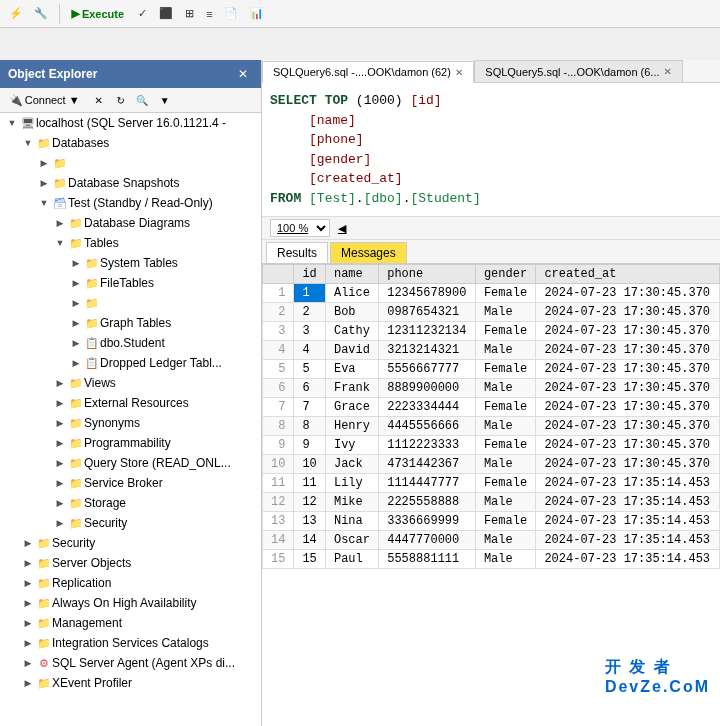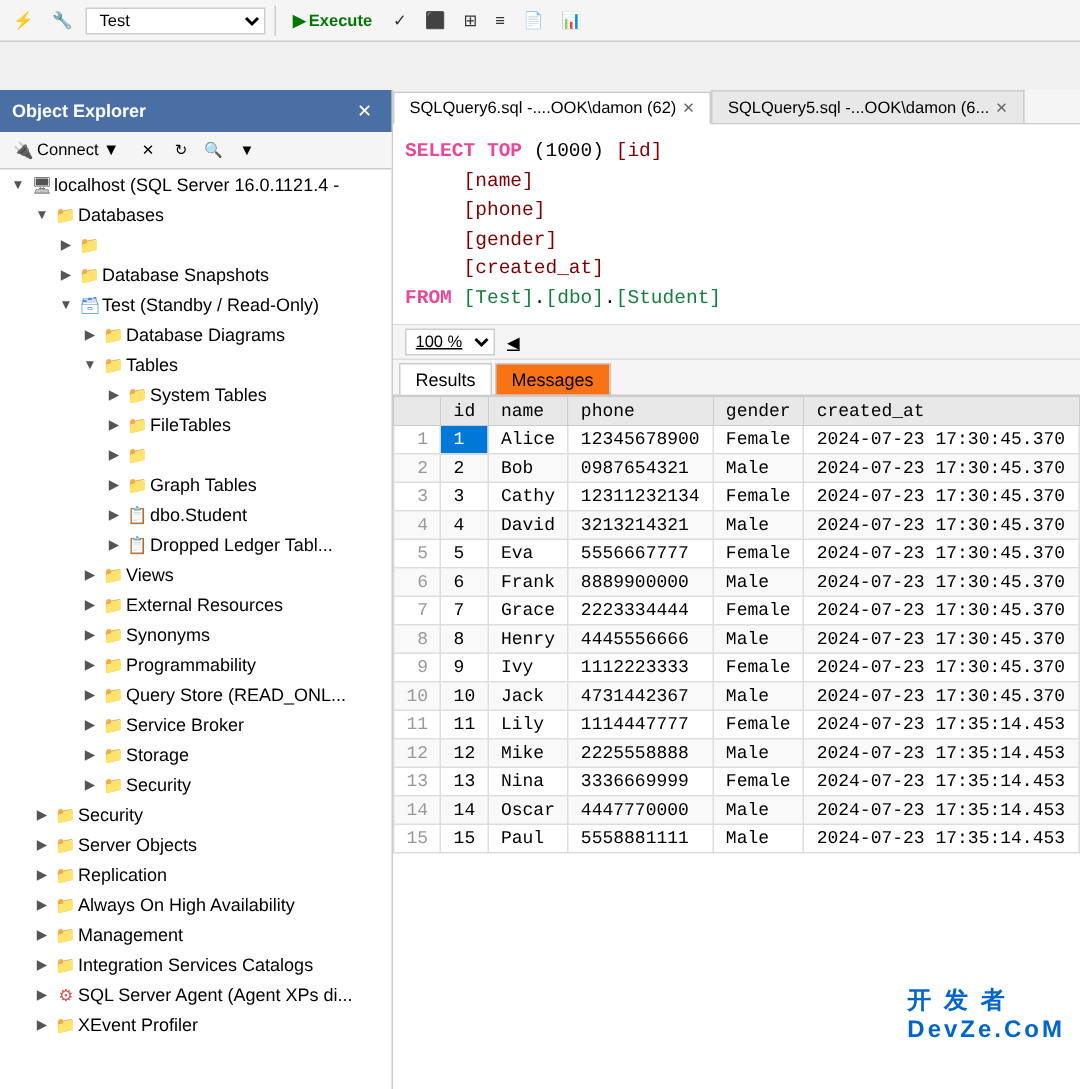--- a/index.html
+++ b/index.html
@@ -32,32 +32,32 @@
     .editor-area { flex: 1; display: flex; flex-direction: column; background: white; }
     
     
     .tab-bar { background: #f5f5f5; border-bottom: 1px solid #ccc; display: flex; align-items: flex-end; gap: 0; }
     .tab { background: #e8e8e8; border: 1px solid #ccc; border-bottom: none; padding: 3px 10px; cursor: pointer; font-size: 11px; display: flex; align-items: center; gap: 4px; height: 22px; }
     .tab.active { background: white; border-bottom: 1px solid white; margin-bottom: -1px; z-index: 1; }
     .tab-close { font-size: 10px; color: #666; cursor: pointer; }
     
     
     .sql-editor { padding: 8px; font-family: 'Consolas', 'Courier New', monospace; font-size: 13px; line-height: 1.5; flex: 0 0 auto; background: white; border-bottom: 1px solid #ddd; }
-    .sql-kw { color: #ec4899; font-weight: bold; }
+    .sql-kw { color: #14532d; font-weight: bold; }
     .sql-bracket { color: #800000; }
     .sql-obj { color: #15803d; }
     
     
     .zoom-bar { background: #f5f5f5; border-bottom: 1px solid #ddd; padding: 2px 8px; font-size: 11px; display: flex; align-items: center; gap: 8px; text-decoration: underline; }
     .zoom-select { font-size: 11px; padding: 1px 2px; border: 1px solid #ccc; background: white; width: 60px; }
     
     
     .results-area { flex: 1; display: flex; flex-direction: column; overflow: hidden; }
     .results-tabs { background: #f5f5f5; border-bottom: 1px solid #ccc; display: flex; padding: 2px 4px 0; gap: 2px; }
-    .results-tab { padding: 3px 10px; cursor: pointer; font-size: 12px; background: #f97316; border: 1px solid #ccc; border-bottom: none; }
+    .results-tab { padding: 3px 10px; cursor: pointer; font-size: 12px; background: #fde047; border: 1px solid #ccc; border-bottom: none; }
     .results-tab.active { background: white; }
     
     
     .results-table-container { flex: 1; overflow: auto; }
     .results-table { border-collapse: collapse; width: 100%; font-size: 12px; font-family: 'Consolas', 'Courier New', monospace; }
     .results-table th { background: #e8e8e8; border: 1px solid #ccc; padding: 2px 8px; text-align: left; font-weight: normal; white-space: nowrap; position: sticky; top: 0; z-index: 1; }
     .results-table td { border: 1px solid #ddd; padding: 2px 8px; white-space: nowrap; }
     .results-table tr:nth-child(even) td { background: #f9f9f9; }
     .row-num { color: #999; text-align: right; padding-right: 8px; }
     .row-num-header { background: #e8e8e8; border: 1px solid #ccc; padding: 2px 8px; width: 30px; }
@@ -70,23 +70,20 @@
     .watermark { position: fixed; bottom: 30px; right: 10px; color: #0066cc; font-size: 16px; font-weight: bold; letter-spacing: 2px; }
   </style>
 </head>
 <body>
 
 <div class="toolbar">
   <span style="display:flex;gap:2px;align-items:center;">
     <button class="toolbar-btn">⚡</button>
     <button class="toolbar-btn">🔧</button>
   </span>
-  <select class="db-select">
-    <option>Test</option>
-  </select>
   <div class="toolbar-separator"></div>
   <button class="toolbar-btn" style="color:#007700;font-weight:bold;">
     ▶ <span>Execute</span>
   </button>
   <span style="display:flex;gap:2px;align-items:center;font-size:14px;">
     <button class="toolbar-btn">✓</button>
     <button class="toolbar-btn">⬛</button>
     <button class="toolbar-btn">⊞</button>
     <button class="toolbar-btn">≡</button>
     <button class="toolbar-btn">📄</button>

